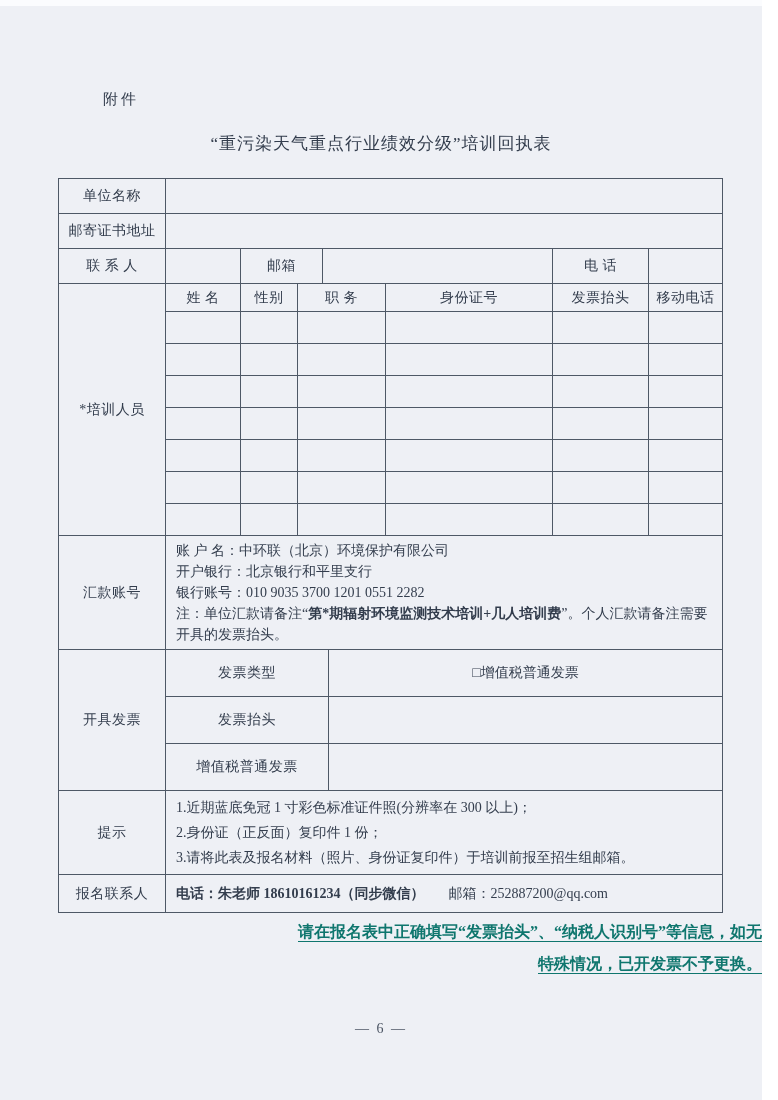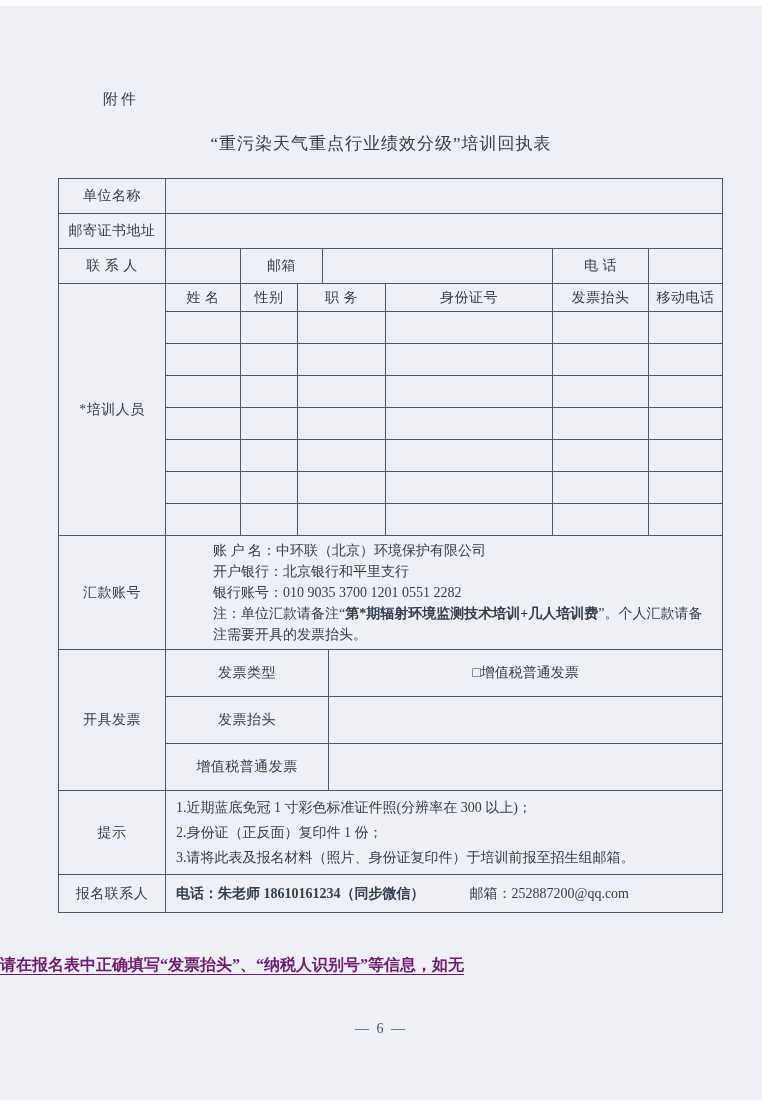--- a/index.html
+++ b/index.html
@@ -21,28 +21,28 @@
   .lbl{text-align:center;vertical-align:middle;letter-spacing:0.5px;}
   .h35{height:35px;}
   .h28{height:28px;}
   .h32{height:32px;}
   .h108{height:108px;}
   .h47{height:47px;}
   .h76{height:76px;}
   .h38{height:38px;}
   .ctr{text-align:center;vertical-align:middle;margin-left:32px;}
   .content{padding:4px 10px;vertical-align:middle;text-align:left;}
-  .remit-line{line-height:21px;margin-left:37px;}
+  .remit-line{line-height:21px;}
   .note-bold{font-weight:bold;}
   .tip-line{line-height:25px;}
   .phone-part{font-weight:bold;}
-  .email-part{margin-left:45px;}
+  .email-part{margin-left:24px;}
   .warning{
     position:absolute;left:0;top:916px;width:100%;
-    text-align:left;font-weight:bold;font-size:16px;line-height:32px;color:#701a75;margin-top:33px;
+    text-align:right;font-weight:bold;font-size:16px;line-height:32px;color:#0f766e;
   }
   .warning .uline{text-decoration:underline;text-underline-offset:4px;}
   .pageno{position:absolute;left:0;top:1021px;width:100%;text-align:center;font-size:14px;letter-spacing:2px;color:#4a5362;}
 </style>
 </head>
 <body>
 
 <div class="page">
 
   <div class="attachment">附件</div>
@@ -187,17 +187,18 @@
       <td class="lbl">报名联系人</td>
       <td colspan="8" class="content">
         <span class="phone-part">电话：朱老师 18610161234（同步微信）</span><span class="email-part">邮箱：252887200@qq.com</span>
       </td>
     </tr>
   </tbody>
     </table>
 
   <div class="warning">
     <div><span class="uline">请在报名表中正确填写“发票抬头”、“纳税人识别号”等信息，如无</span></div>
+    <div><span class="uline">特殊情况，已开发票不予更换。</span></div>
   </div>
 
   <div class="pageno">— 6 —</div>
 
 </div>
 
 </body></html>

